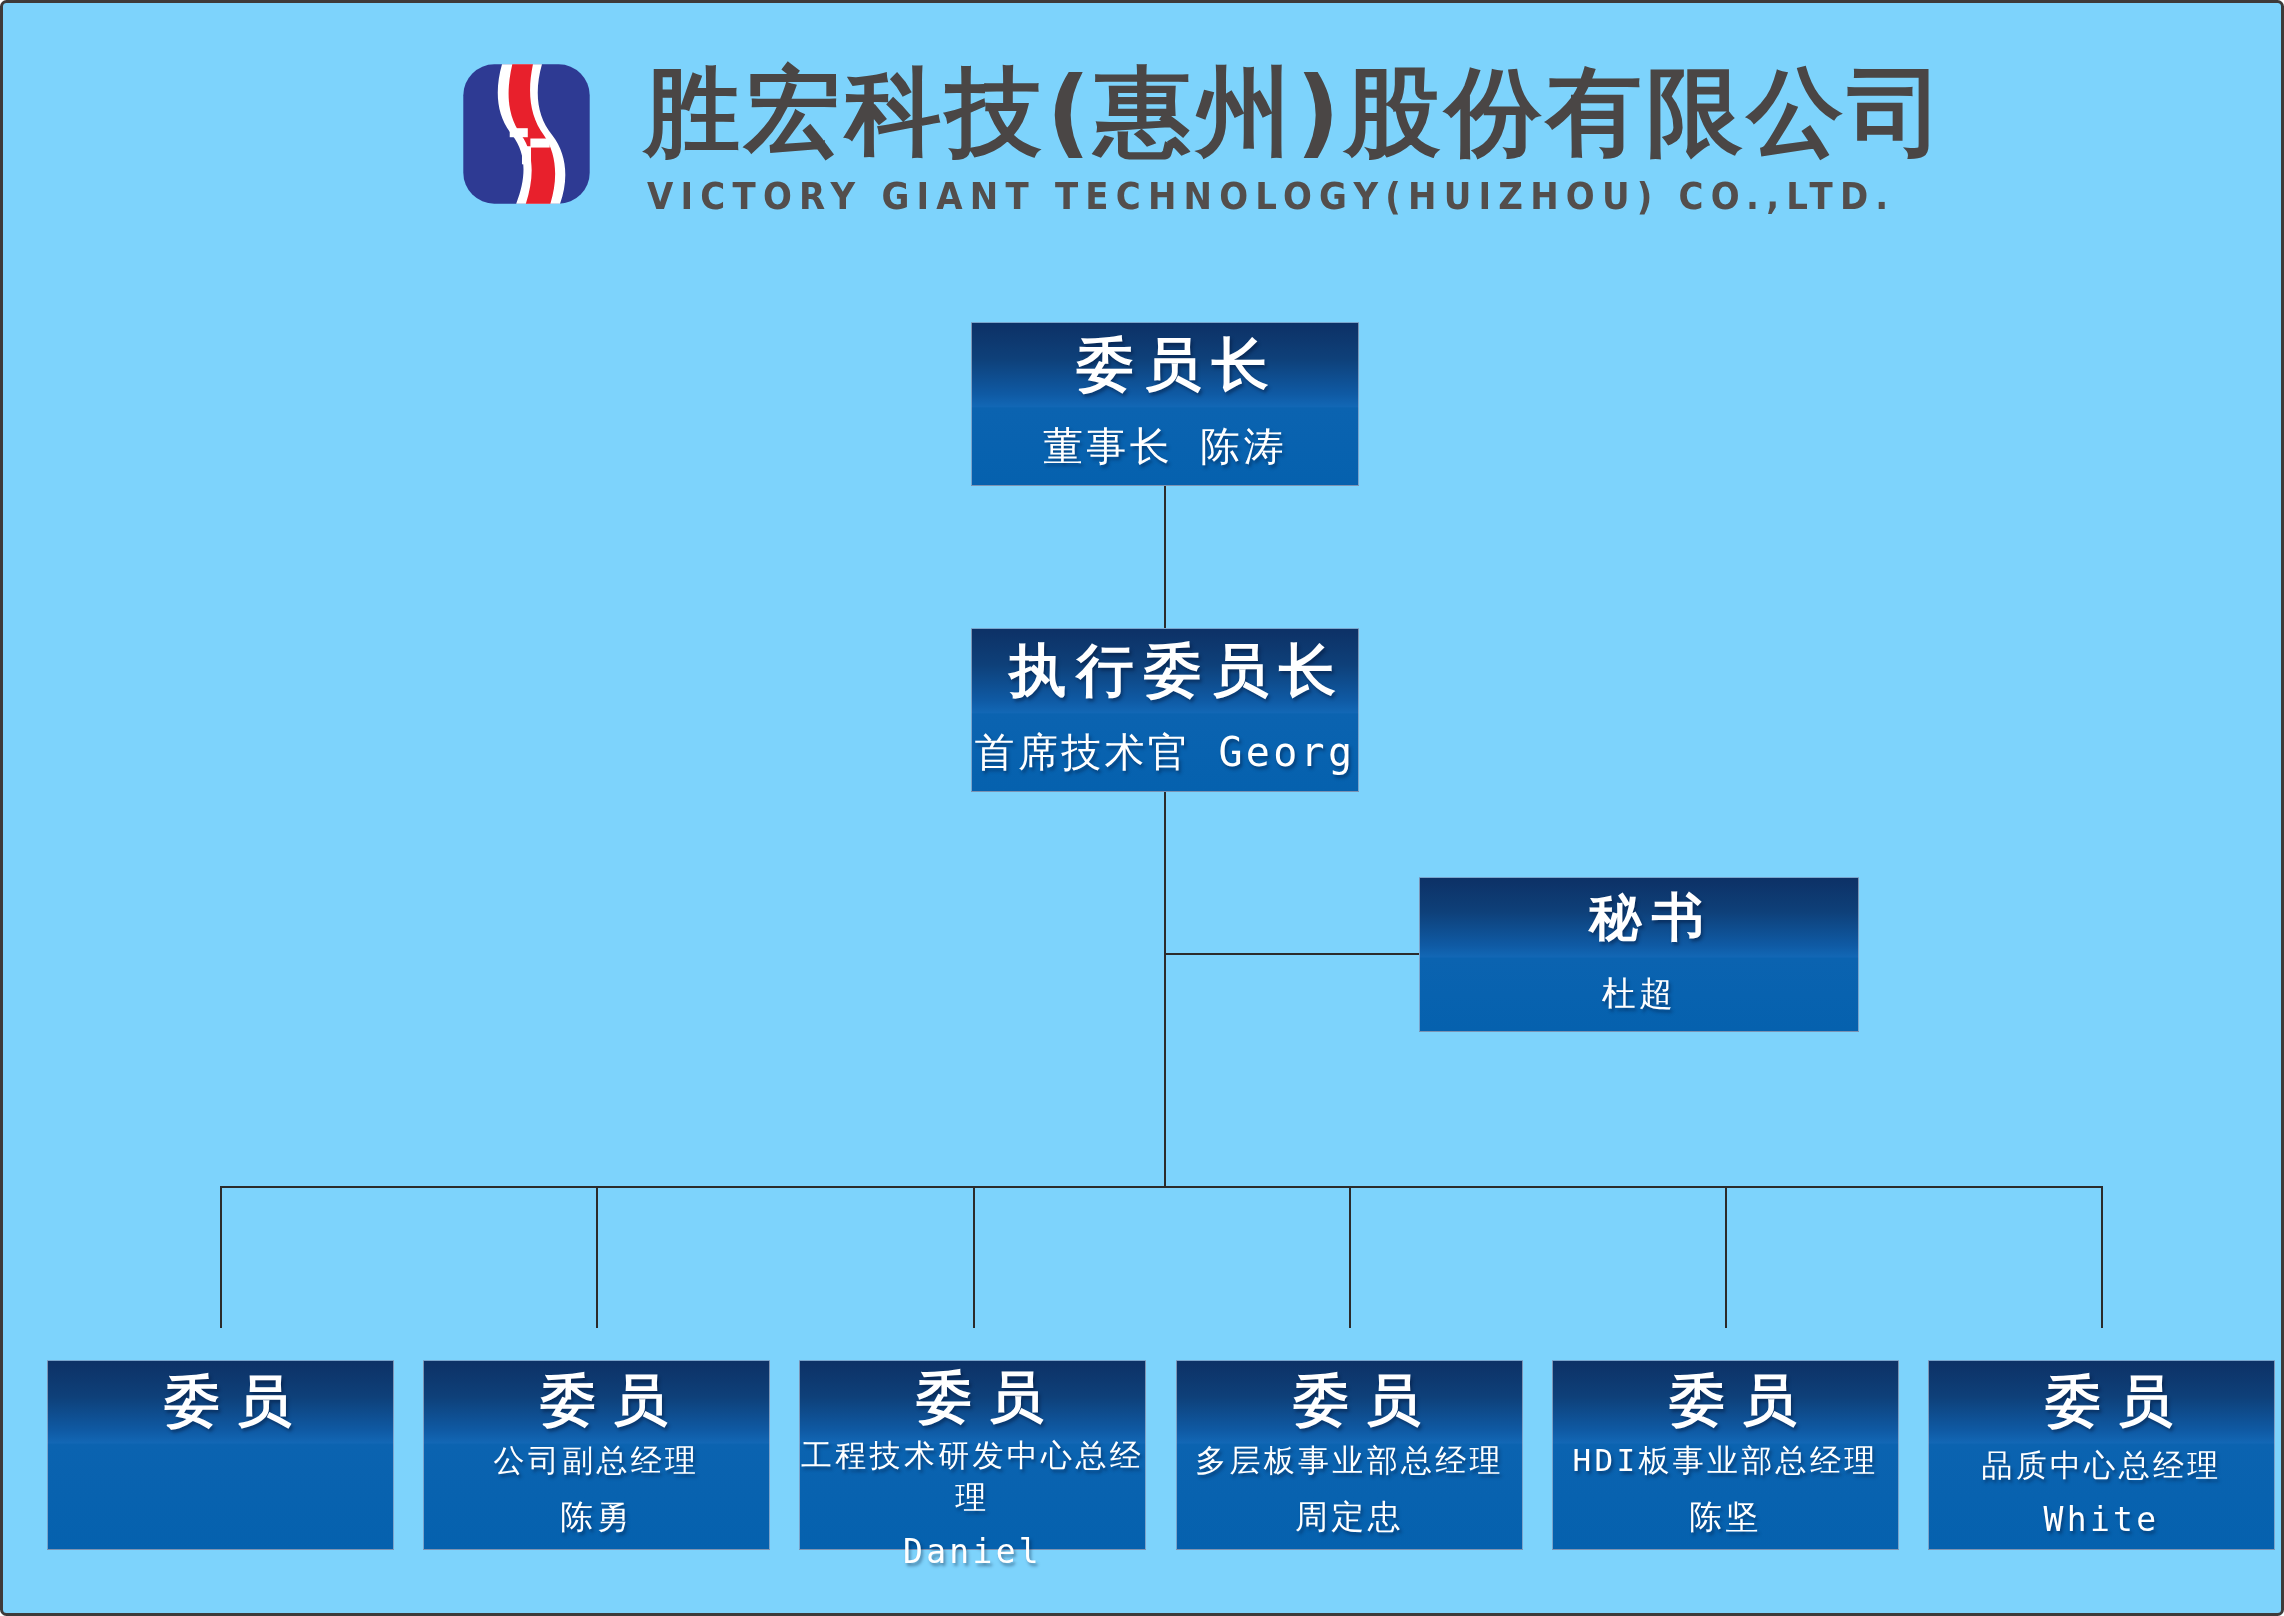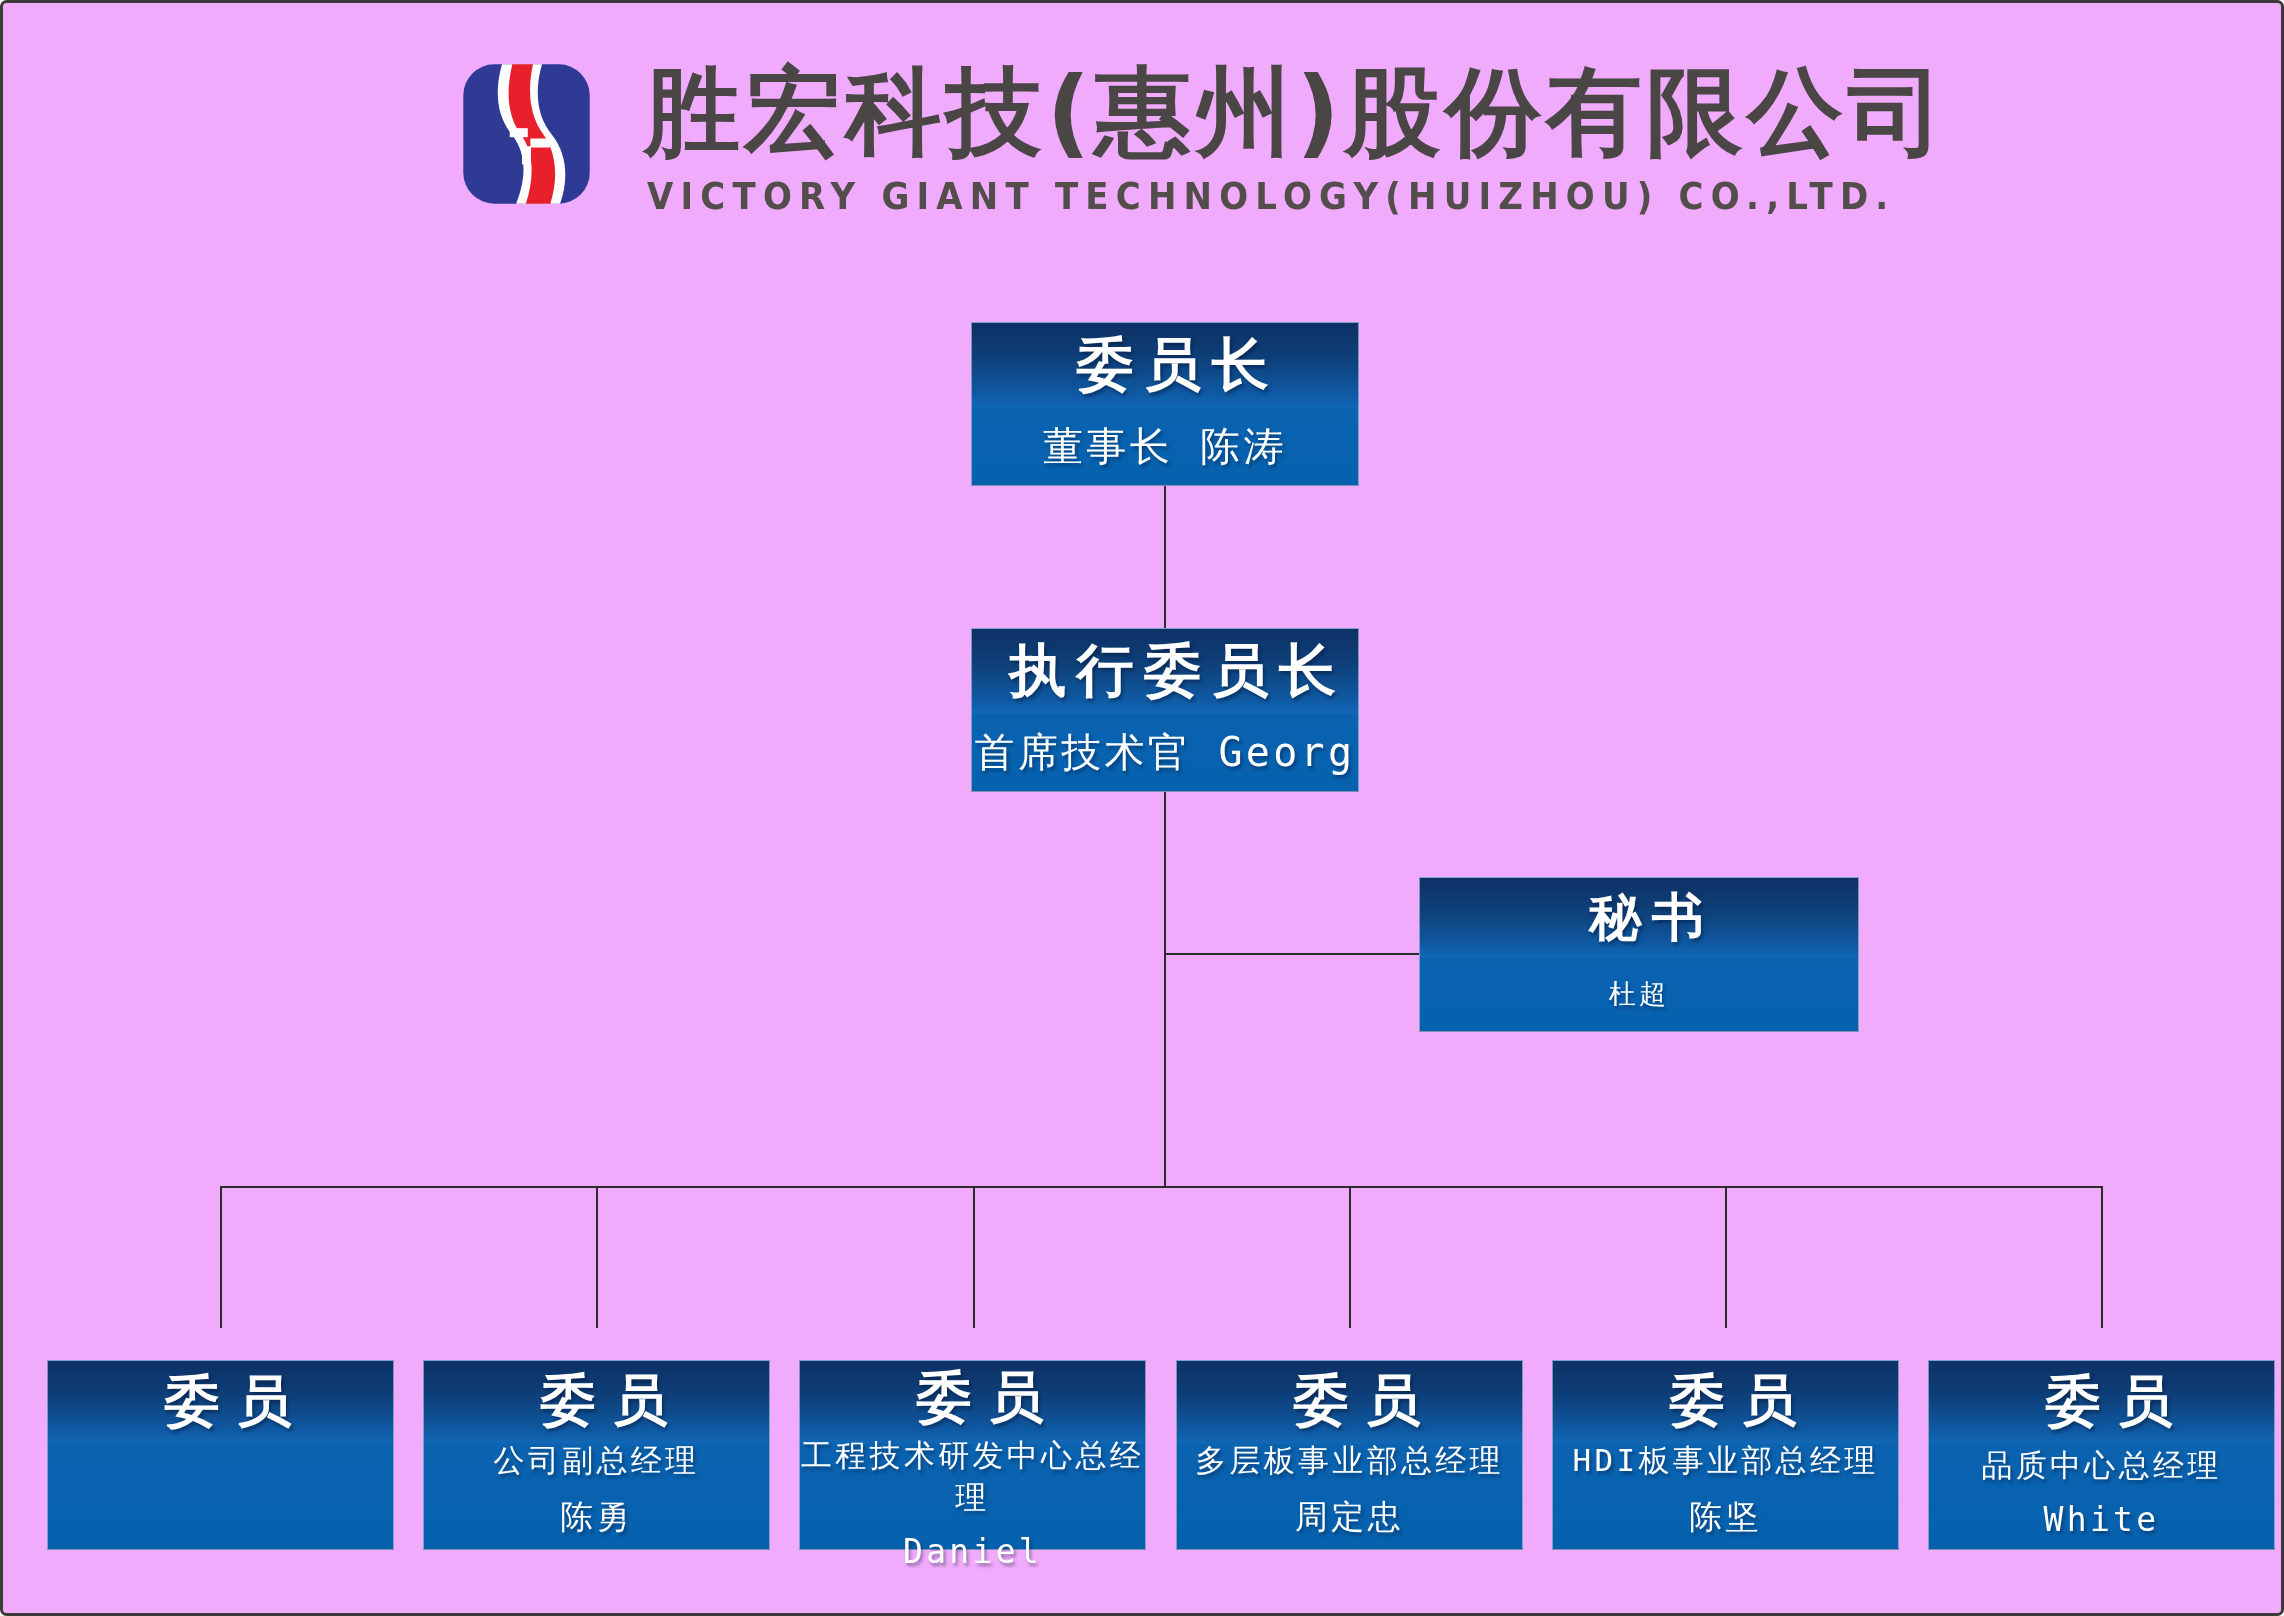--- a/index.html
+++ b/index.html
@@ -2,21 +2,21 @@
 <html style="font-size:10.4px"><head>
 <meta charset="utf-8">
 <style>
   html,body{margin:0;padding:0;background:#ffffff;}
   body{
     width:2284px;height:1616px;position:relative;
     font-family:"DejaVu Sans","Liberation Sans",sans-serif;
   }
   .page{
     position:absolute;left:0;top:0;width:2284px;height:1616px;
-    box-sizing:border-box;border:3.9px solid #3e3a39;background:#f0abfc;
+    box-sizing:border-box;border:3.9px solid #3e3a39;background:#7dd3fc;
     border-radius:6.5px;overflow:hidden;
   }
 
   
   .logo{position:absolute;left:459px;top:60px;width:129px;height:142px;}
   .company-zh{
     position:absolute;left:641px;top:57px;width:1594px;
     font-size:96px;font-weight:700;color:#4a4645;
     letter-spacing:4.6px;white-space:nowrap;line-height:1.1;
   }
@@ -58,21 +58,21 @@
   .node.member .node-title{height:44%;font-size:55px;letter-spacing:17px;text-indent:17px;}
   .node-sub{
     flex:1;display:flex;flex-direction:column;align-items:center;justify-content:center;
     font-family:"DejaVu Sans Mono","DejaVu Sans",sans-serif;
     font-size:40px;font-weight:500;letter-spacing:3.3px;
     text-shadow:2px 2.6px 3.3px rgba(0,15,45,.40);
   }
   .node.member .node-sub{font-size:31px;gap:13px;padding-bottom:9px;}
   .node.member .member-name{font-size:33px;}
   .node.secretary .node-title{font-size:52px;}
-  .node.secretary .node-sub{font-size:27px;}
+  .node.secretary .node-sub{font-size:34px;}
 
   .chairman-node {left:968px;top:319px;width:388px;height:164px;}
   .exec-node     {left:968px;top:625px;width:388px;height:164px;}
   .secretary-node{left:1416px;top:874px;width:440px;height:155px;}
   .member-node   {top:1325px;width:347px;height:190px;}
   .m1{left:44px;}  .m2{left:420px;} .m3{left:796px;}
   .m4{left:1173px;}.m5{left:1549px;}.m6{left:1925px;}
 </style>
 </head>
 <body>

